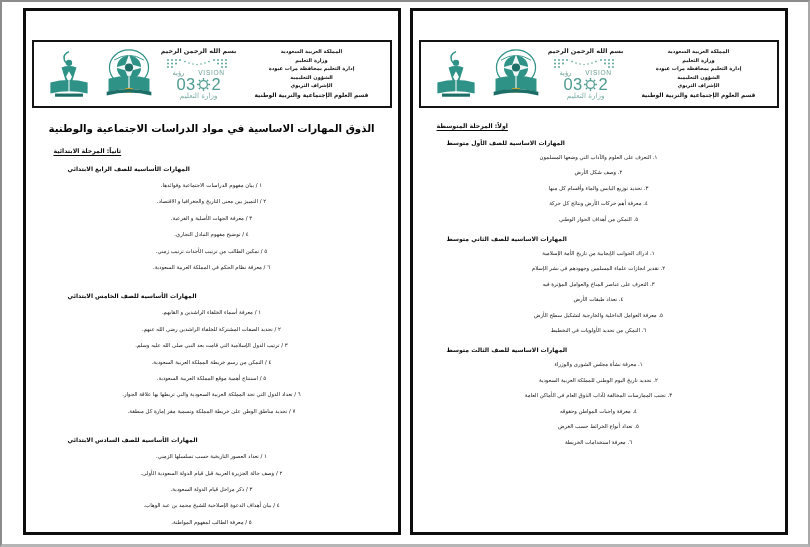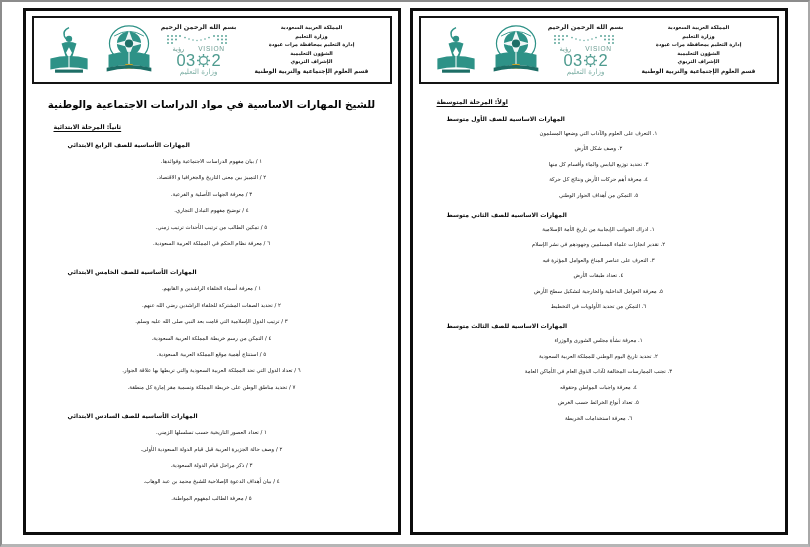--- a/index.html
+++ b/index.html
@@ -52,20 +52,21 @@
   
   .letterhead {
     box-sizing: border-box;
     border: 2px solid #141414;
     height: 68px;
     display: flex;
     flex-direction: row;
     align-items: stretch;
     padding: 2px 3px;
     flex: 0 0 auto;
+    margin-top: 24px;
   }
   .lh-text {
     flex: 0 0 auto;
     width: 150px;
     display: flex;
     flex-direction: column;
     justify-content: center;
     align-items: center;
     gap: 0px;
     text-align: center;
@@ -316,21 +317,21 @@
             <path d="M30 26 l3.2 6 -3.2 6 -3.2 -6 z" fill="#ffffff"></path>
             <path d="M10 38 Q30 33 50 38 L50 50 Q30 45 10 50 Z" fill="#2e9287"></path>
             <path d="M30 35 L30 48" stroke="#ffffff" stroke-width="1.1"></path>
             <rect x="15" y="50" width="30" height="3.4" fill="#1d6e66"></rect>
           </g>
         </svg>
       </div>
     </div>
 
     <div class="sheet">
-      <h1 class="doc-title">للشيخ المهارات الاساسية في مواد الدراسات الاجتماعية والوطنية</h1>
+      <h1 class="doc-title">الذوق المهارات الاساسية في مواد الدراسات الاجتماعية والوطنية</h1>
       <div class="stage-heading">ثانياً: المرحلة الابتدائية</div>
 
       <div class="grade-block">
         <div class="grade-heading">المهارات الأساسية للصف الرابع الابتدائي</div>
         <ol class="skills">
           <li>١ / بيان مفهوم الدراسات الاجتماعية وفوائدها.</li>
           <li>٢ / التمييز بين معنى التاريخ والجغرافيا و الاقتصاد.</li>
           <li>٣ / معرفة الجهات الأصلية و الفرعية.</li>
           <li>٤ / توضيح مفهوم التبادل التجاري.</li>
           <li>٥ / تمكين الطالب من ترتيب الأحداث ترتيب زمني.</li>

